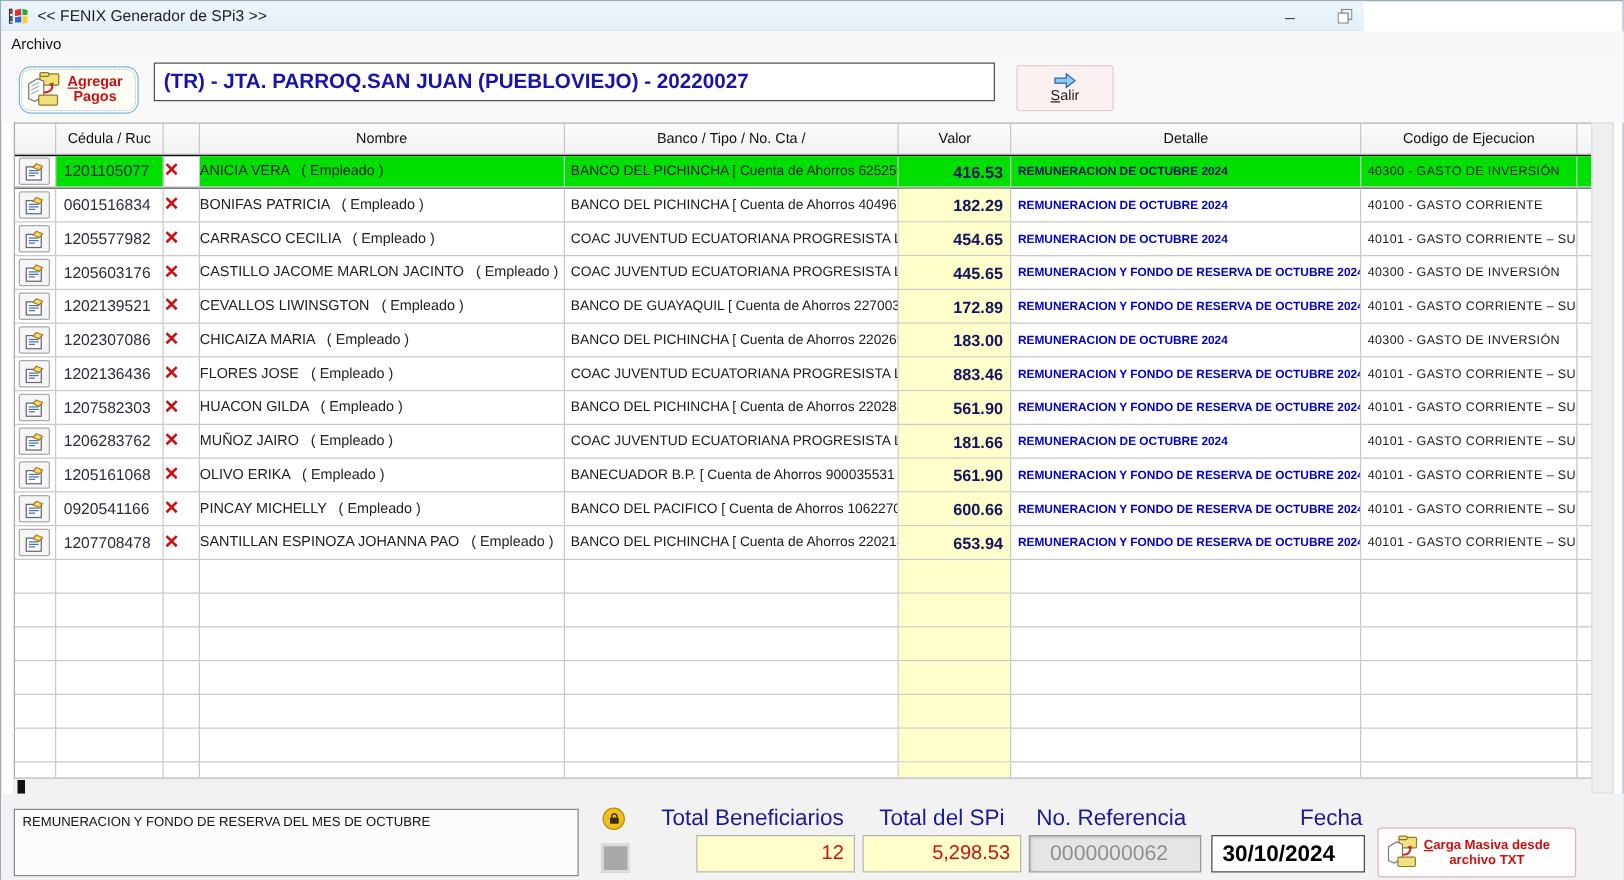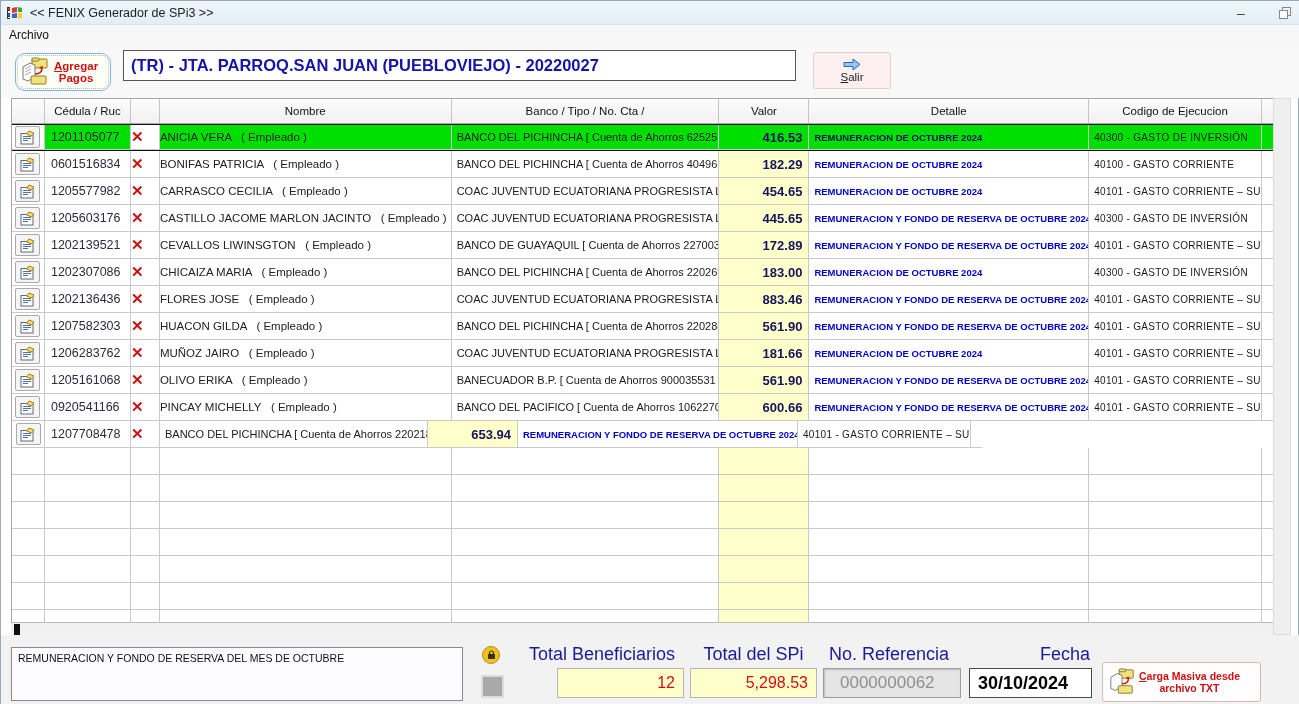--- a/index.html
+++ b/index.html
@@ -2,21 +2,21 @@
 <html><head>
 <meta charset="utf-8">
 <style>
   * { margin:0; padding:0; box-sizing:border-box; }
   html,body { width:1299px; height:704px; overflow:hidden;
     font-family:"Liberation Sans", sans-serif; background:#ffffff; }
   .abs { position:absolute; }
   #app { position:relative; width:1299px; height:704px; background:#fff; border:1px solid #9ab; }
 
   
-  #titlebar { left:0; top:0; width:1299px; height:24px; background:linear-gradient(#eef6fb,#e2eef7);
+  #titlebar { left:0; top:0; width:1090px; height:24px; background:linear-gradient(#eef6fb,#e2eef7);
     display:flex; align-items:center; border-bottom:1px solid #d7e4ee; }
   #app-icon { width:16px; height:16px; margin:0 7px 0 6px; }
   #win-title { font-size:12.5px; color:#222; }
   .winbtn { width:30px; height:20px; display:flex; align-items:center; justify-content:center;
     color:#444; font-size:14px; }
   #winbtns { position:absolute; right:0; top:2px; display:flex; gap:14px; }
 
   
   #menubar { left:0; top:24px; width:1299px; height:21px; background:#f7f7f7; display:flex; align-items:center; }
   .menu-item { font-size:12px; color:#111; padding:0 8px; height:21px; line-height:21px; }
@@ -402,20 +402,21 @@
             <rect x="1" y="3.5" width="12" height="10.5" fill="#fff" stroke="#667"></rect>
             <path d="M3 6.5 h8 M3 8.5 h8 M3 10.5 h5" stroke="#4a74b0" fill="none"></path>
             <path d="M9 1 l5 2 -2.5 3 -5 -2 z" fill="#ffd966" stroke="#a08020"></path>
           </svg>
         </span>
       </div>
       <div class="cell col-ced cell-ced">1207708478</div>
       <div class="cell col-x">
         <span class="xmark">✕</span>
       </div>
+      <div class="cell col-nom cell-nom">SANTILLAN ESPINOZA JOHANNA PAO   ( Empleado )</div>
       <div class="cell col-ban cell-ban">BANCO DEL PICHINCHA [ Cuenta de Ahorros 2202180772 ]</div>
       <div class="cell col-val cell-val">653.94</div>
       <div class="cell col-det cell-det">REMUNERACION Y FONDO DE RESERVA DE OCTUBRE 2024</div>
       <div class="cell col-cod cell-cod">40101 - GASTO CORRIENTE – SUELDOS</div>
       <div class="cell col-fill"></div>
     </div>
         <div class="trow empty">
       <div class="cell col-edit cell-edit">
         <span class="editbtn">
           <svg width="16" height="15" viewBox="0 0 16 15">

